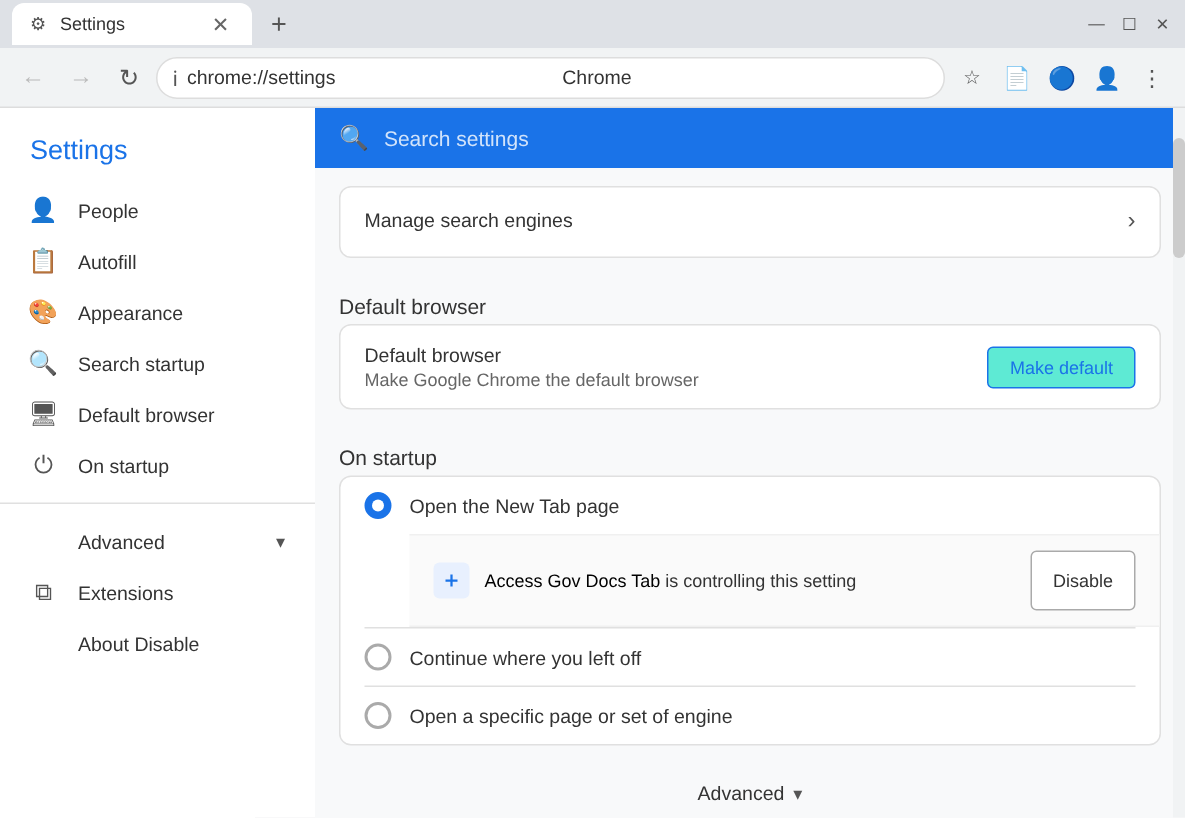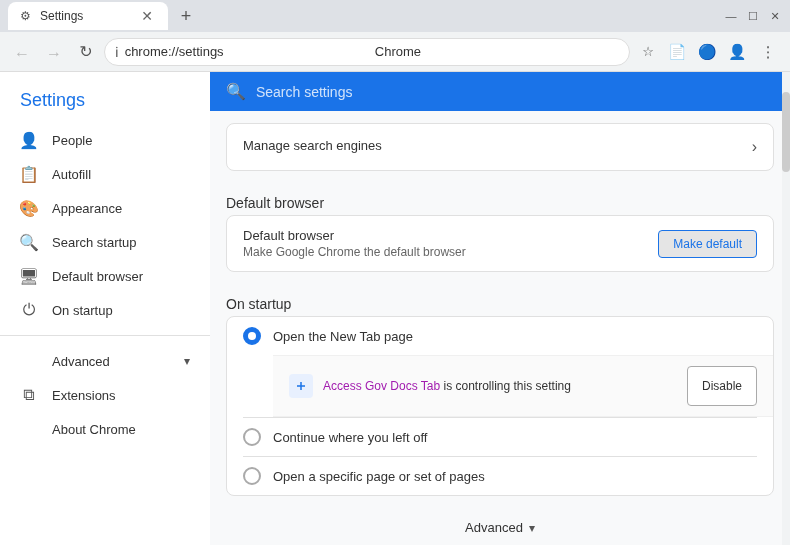--- a/index.html
+++ b/index.html
@@ -55,21 +55,21 @@
     
     .scrollbar-track { width: 8px; background: #f1f3f4; position: absolute; right: 0; top: 0; bottom: 0; }
     .scrollbar-thumb { width: 8px; background: #ccc; border-radius: 4px; height: 80px; position: absolute; top: 20px; }
 
     
     .card { background: #fff; border-radius: 8px; border: 1px solid #e0e0e0; margin-bottom: 12px; }
     .card-row { display: flex; align-items: center; padding: 12px 16px; }
     .card-row-content { flex: 1; }
     .card-row-title { font-size: 13px; color: #333; font-weight: 500; }
     .card-row-desc { font-size: 12px; color: #666; margin-top: 2px; }
-    .btn-outline { border: 1px solid #1a73e8; color: #1a73e8; background: #e5e5e5; border-radius: 4px; padding: 6px 14px; font-size: 12px; cursor: pointer; }
+    .btn-outline { border: 1px solid #1a73e8; color: #1a73e8; background: #5eead4; border-radius: 4px; padding: 6px 14px; font-size: 12px; cursor: pointer; }
     .card-divider { height: 1px; background: #e0e0e0; margin: 0 16px; }
 
     
     .list-row { display: flex; align-items: flex-start; padding: 14px 16px; background: #fff; border-radius: 8px; border: 1px solid #e0e0e0; margin-bottom: 12px; cursor: pointer; }
     .list-row-label { flex: 1; font-size: 13px; color: #333; }
     .list-row-arrow { color: #555; font-size: 16px; }
 
     
     .section-heading { font-size: 14px; color: #333; font-weight: 500; padding: 8px 20px 4px; }
 
@@ -78,21 +78,21 @@
     .radio-circle { width: 18px; height: 18px; border-radius: 50%; border: 2px solid #1a73e8; display: flex; align-items: center; justify-content: center; flex-shrink: 0; }
     .radio-circle.checked { background: #1a73e8; }
     .radio-dot { width: 8px; height: 8px; border-radius: 50%; background: #fff; }
     .radio-circle.unchecked { border: 2px solid #aaa; }
     .radio-label { font-size: 13px; color: #333; }
 
     
     .ext-warning-row { display: flex; align-items: center; padding: 10px 16px; gap: 10px; background: #fafafa; }
     .ext-icon { width: 24px; height: 24px; background: #e8f0fe; border-radius: 4px; display: flex; align-items: center; justify-content: center; }
     .ext-text { flex: 1; font-size: 12px; color: #333; }
-    .ext-link { color: #a21caf; cursor: pointer; text-decoration: none; margin-top: 12px; }
+    .ext-link { color: #000000; cursor: pointer; text-decoration: none; margin-top: 12px; }
     .btn-disable { border: 1px solid #aaa; color: #333; background: #fff; border-radius: 4px; padding: 12px 14px; font-size: 12px; cursor: pointer; }
 
     
     .bottom-advanced { display: flex; align-items: center; justify-content: center; padding: 12px; gap: 6px; cursor: pointer; color: #333; }
     .bottom-advanced-label { font-size: 13px; }
     .bottom-advanced-arrow { font-size: 12px; color: #555; }
 
     
     .sidebar-ext { display: flex; align-items: center; gap: 14px; padding: 8px 20px; cursor: pointer; color: #333; }
   </style>
@@ -173,21 +173,21 @@
         <span class="sidebar-advanced-arrow">▾</span>
       </div>
 
       <div class="sidebar-ext">
         <span class="sidebar-item-icon">⧉</span>
         <span class="sidebar-item-label">Extensions</span>
       </div>
 
       <div class="sidebar-ext">
         <span class="sidebar-item-icon"></span>
-        <span class="sidebar-item-label">About Chrome</span>
+        <span class="sidebar-item-label">About Disable</span>
       </div>
 
       <div class="sidebar-watermark"></div>
     </div>
 
     <div class="content" style="position:relative;">
 
       <div class="search-bar">
         <span class="search-icon">🔍</span>
         <input class="search-input" type="text" placeholder="Search settings" style="">
@@ -241,21 +241,21 @@
 
           <div class="radio-row">
             <div class="radio-circle unchecked"></div>
             <span class="radio-label">Continue where you left off</span>
           </div>
 
           <div class="card-divider"></div>
 
           <div class="radio-row">
             <div class="radio-circle unchecked"></div>
-            <span class="radio-label">Open a specific page or set of pages</span>
+            <span class="radio-label">Open a specific page or set of engine</span>
           </div>
         </div>
       </div>
 
       <div class="bottom-advanced">
         <span class="bottom-advanced-label">Advanced</span>
         <span class="bottom-advanced-arrow">▾</span>
       </div>
 
       <div class="scrollbar-track" style="position:absolute;right:0;top:0;bottom:0;width:8px;background:#f1f3f4;">

